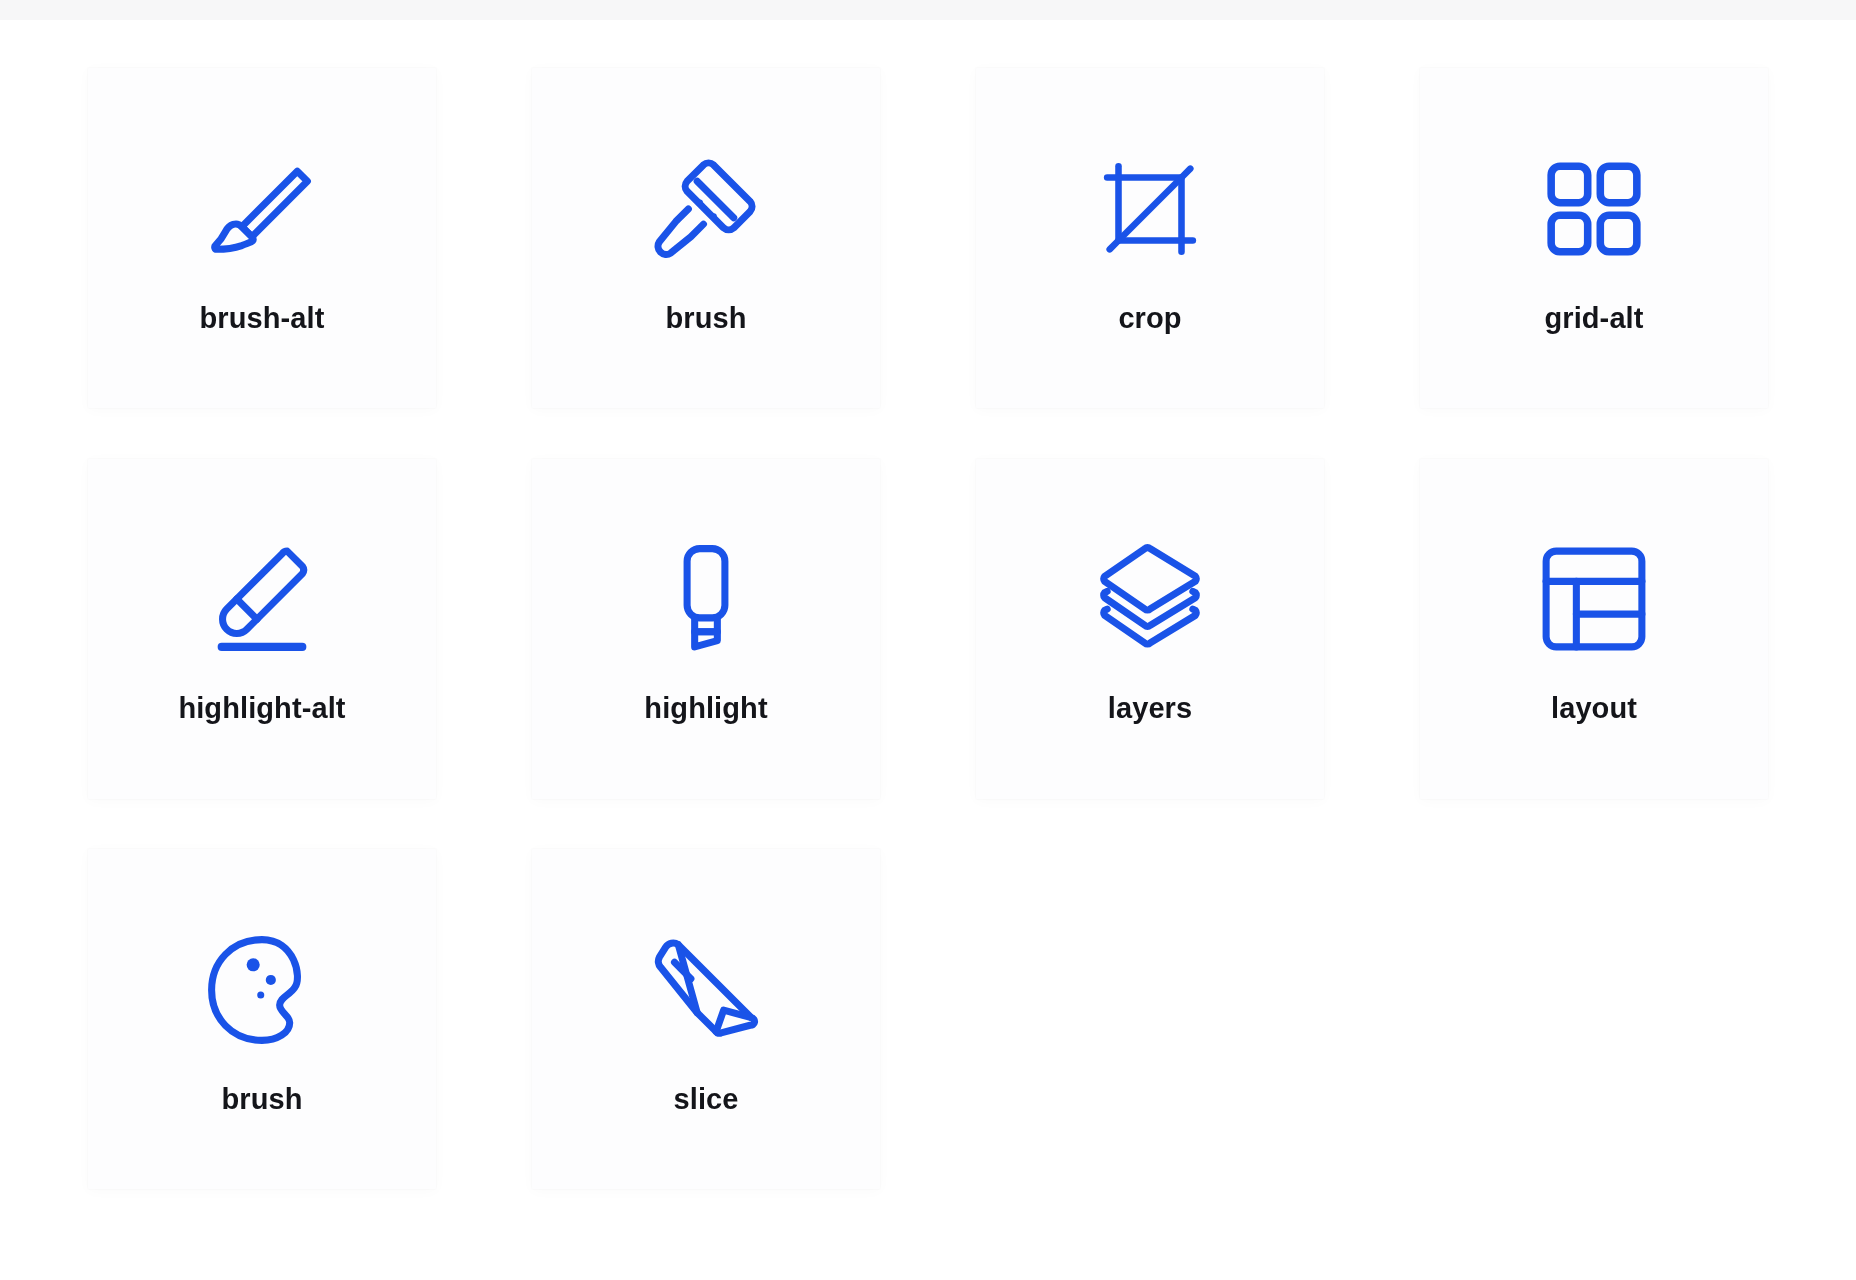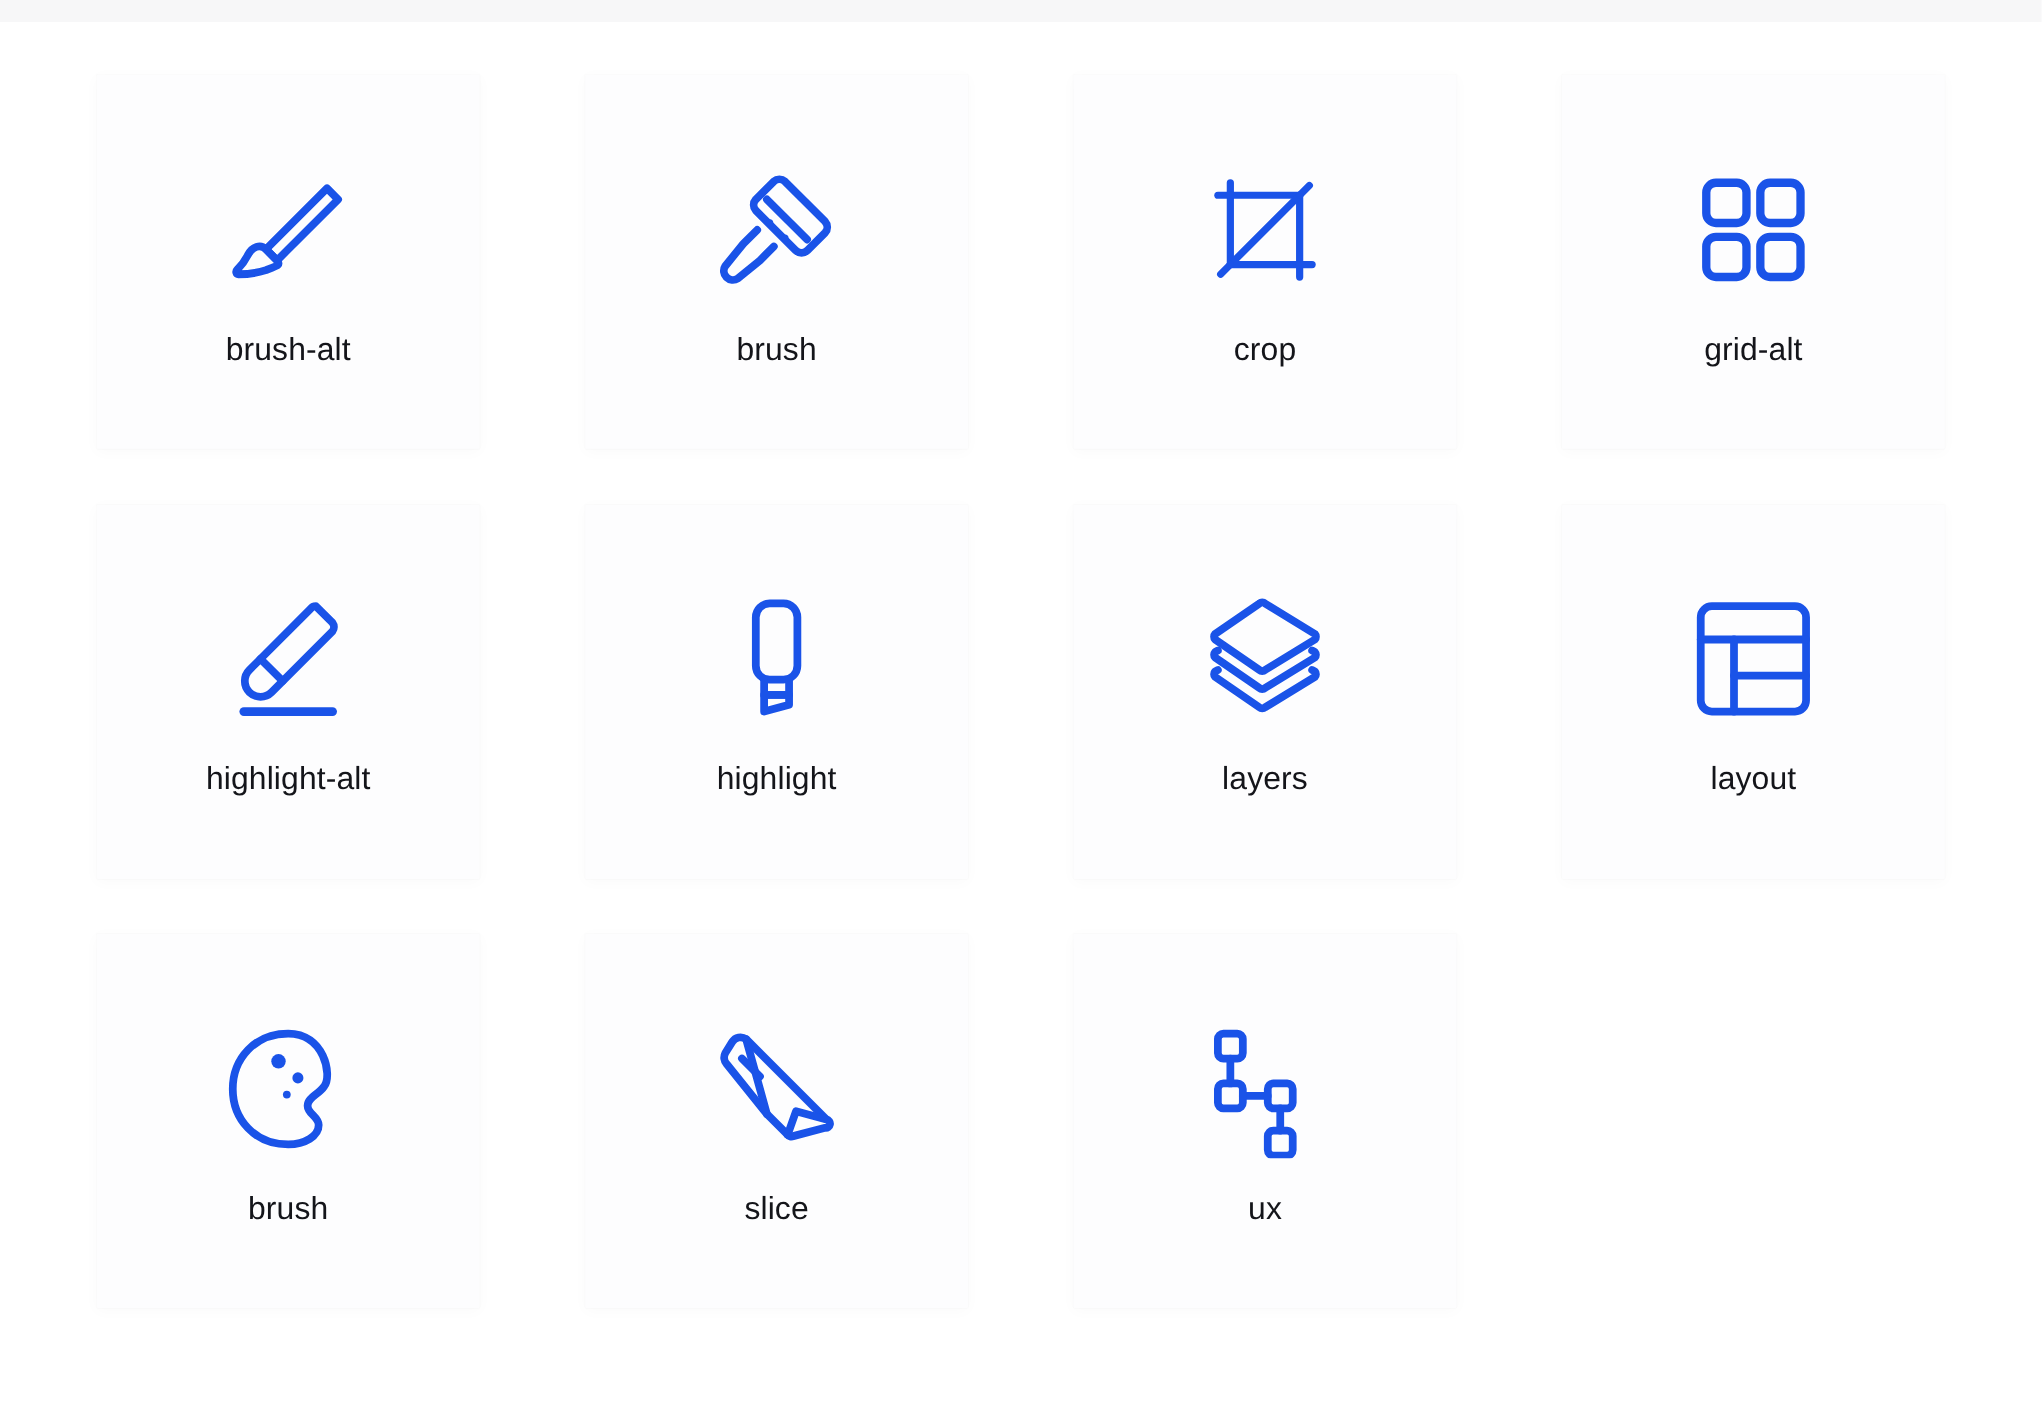--- a/index.html
+++ b/index.html
@@ -75,21 +75,21 @@
     width: 126px;
     height: 126px;
   }
 
   .icon-label {
     margin-top: 10px;
     font-size: 29px;
     line-height: 1.2;
     letter-spacing: 0.1px;
     color: #14151a;
-    font-weight: 400;
+    font-weight: 700;
     text-align: center;
     white-space: nowrap;
   }
 </style>
 </head>
 <body>
 
 <div id="page">
 
   <div id="top-strip"></div>
@@ -239,31 +239,15 @@
           <path d="M28 14 L43 68"></path>
 
           <path d="M25 28 L38 41"></path>
 
           <path d="M58 83 L64 66 L86 72"></path>
         </svg>
       </div>
       <div class="icon-label">slice</div>
     </div>
 
-    <div class="icon-card">
-      <div class="icon-shape">
-        <svg viewBox="0 0 100 100" fill="none" stroke="#1a53e8" stroke-width="5.6" stroke-linecap="round" stroke-linejoin="round">
-
-          <path d="M25 28 L25 46"></path>
-          <path d="M34 55 L52 55"></path>
-          <path d="M61 64 L61 80"></path>
-
-          <rect x="16" y="10" width="18" height="18" rx="4"></rect>
-          <rect x="16" y="46" width="18" height="18" rx="4"></rect>
-          <rect x="52" y="46" width="18" height="18" rx="4"></rect>
-          <rect x="52" y="80" width="18" height="18" rx="4"></rect>
-        </svg>
-      </div>
-      <div class="icon-label">ux</div>
-    </div>
 
   </div>
 </div>
 
 </body></html>

